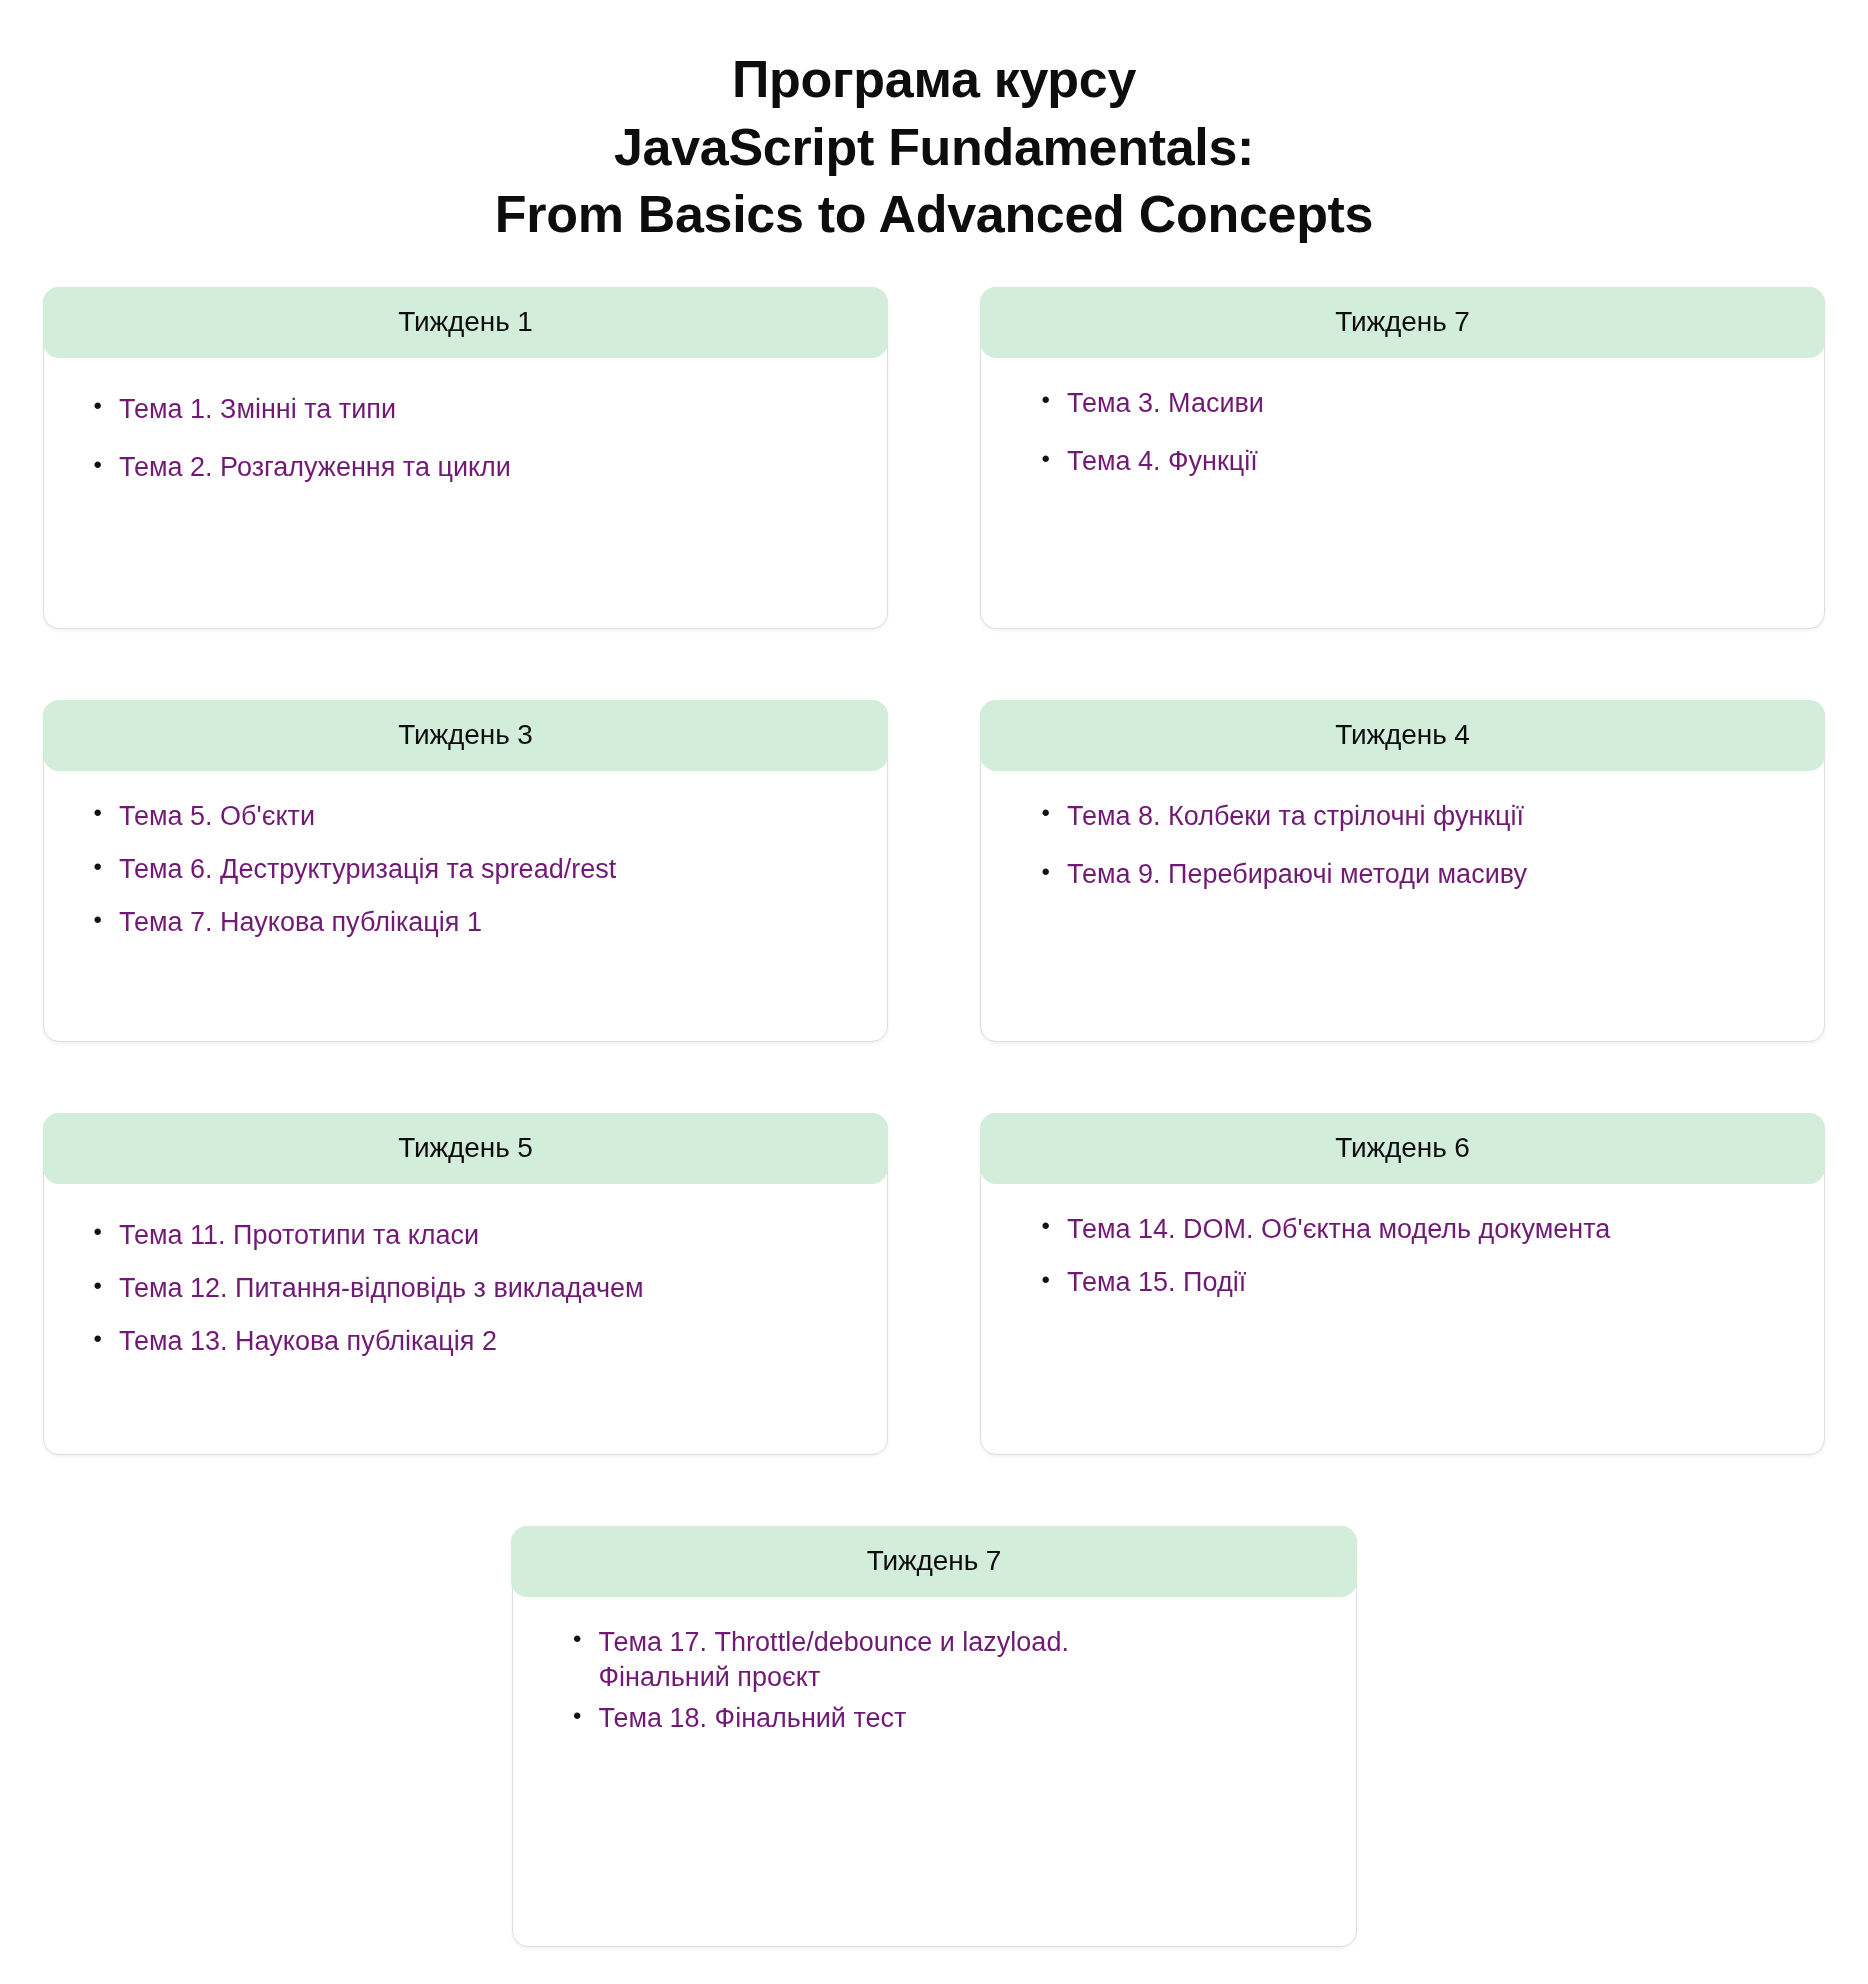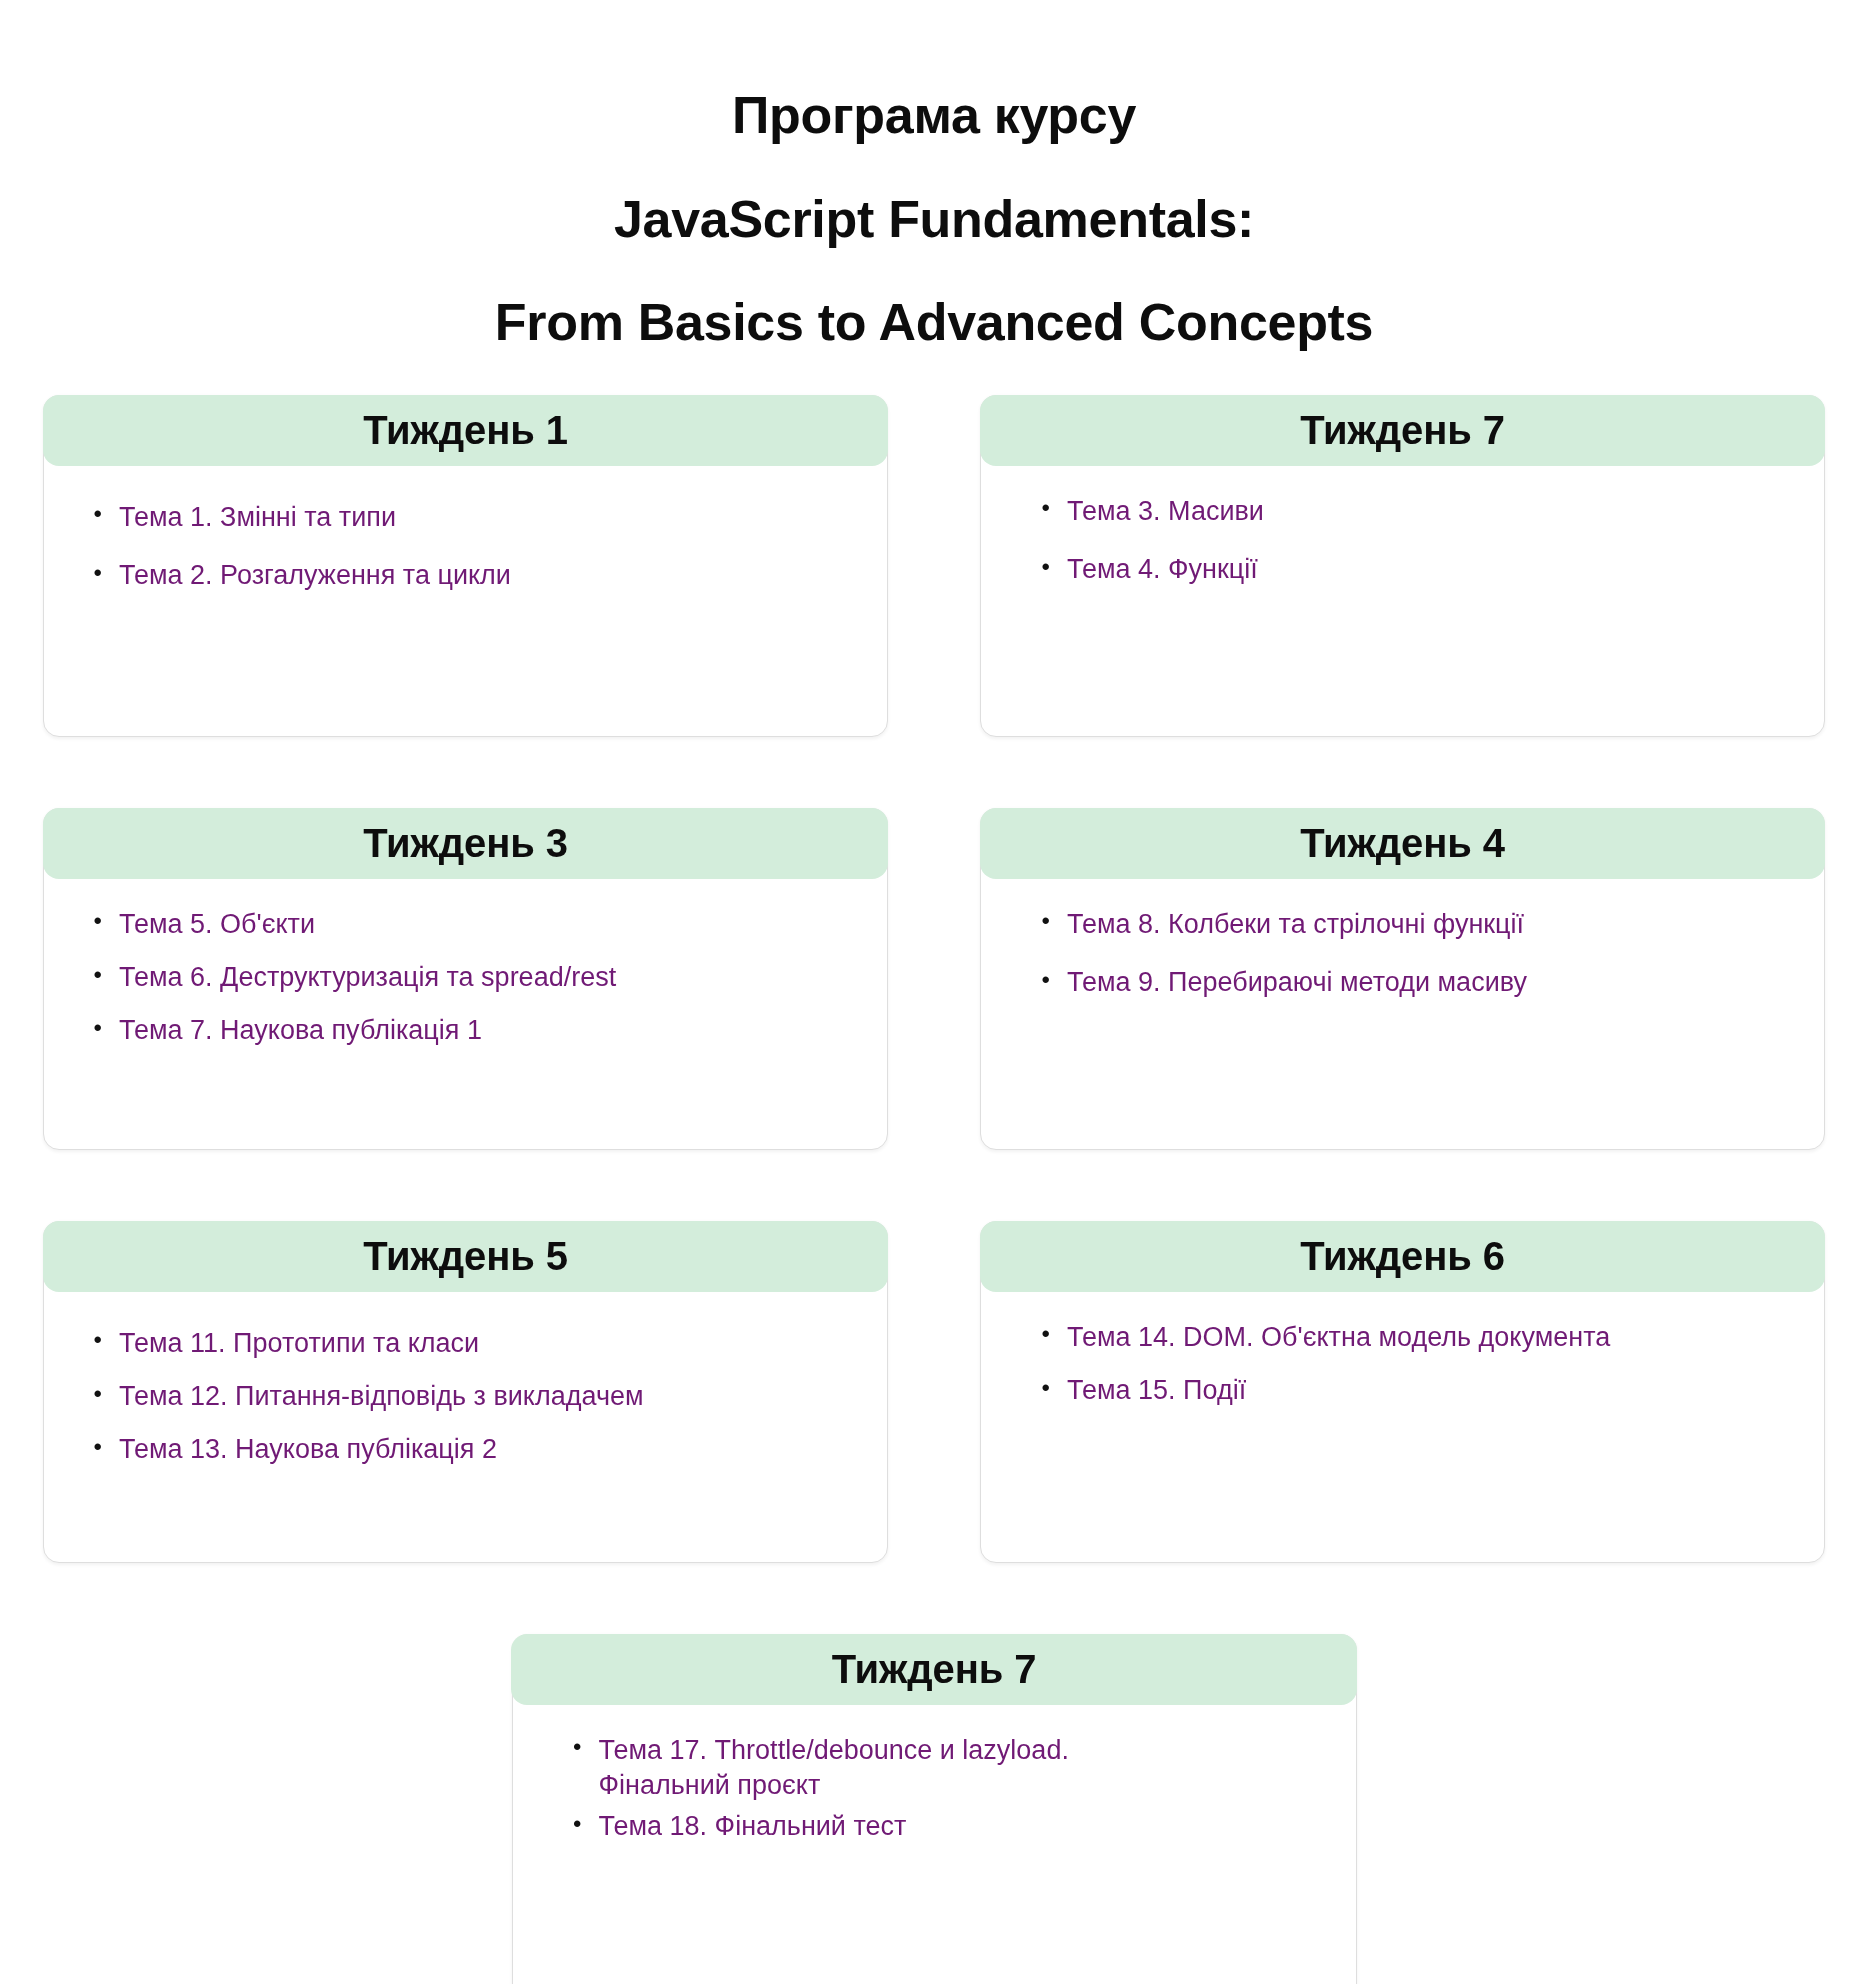--- a/index.html
+++ b/index.html
@@ -21,21 +21,21 @@
   #page-title {
     width: 100%;
     text-align: center;
     padding-top: 46px;
     font-size: 52px;
     font-weight: 700;
     line-height: 1.30;
     letter-spacing: -0.3px;
     color: #0d0d0d;
   }
-  #page-title .tline { display: block; margin-top: 36px; }
+  #page-title .tline { display: block; }
 
   
   #cards-area {
     position: relative;
     margin-top: 38px;
     padding: 0 43px;
   }
 
   .card-row {
     display: flex;
@@ -66,22 +66,22 @@
     background: #d3eddb;
     border-radius: 16px;
     height: 71px;
     margin: -1.2px -1.2px 0 -1.2px;
     display: flex;
     align-items: center;
     justify-content: center;
   }
 
   .card-header-title {
-    font-size: 40px;
-    font-weight: 700;
+    font-size: 28px;
+    font-weight: 400;
     color: #0d0d0d;
     letter-spacing: -0.1px;
   }
 
   .card-body {
     padding: 34px 36px 0 47px;
   }
 
   .topic-list {
     list-style: none;

